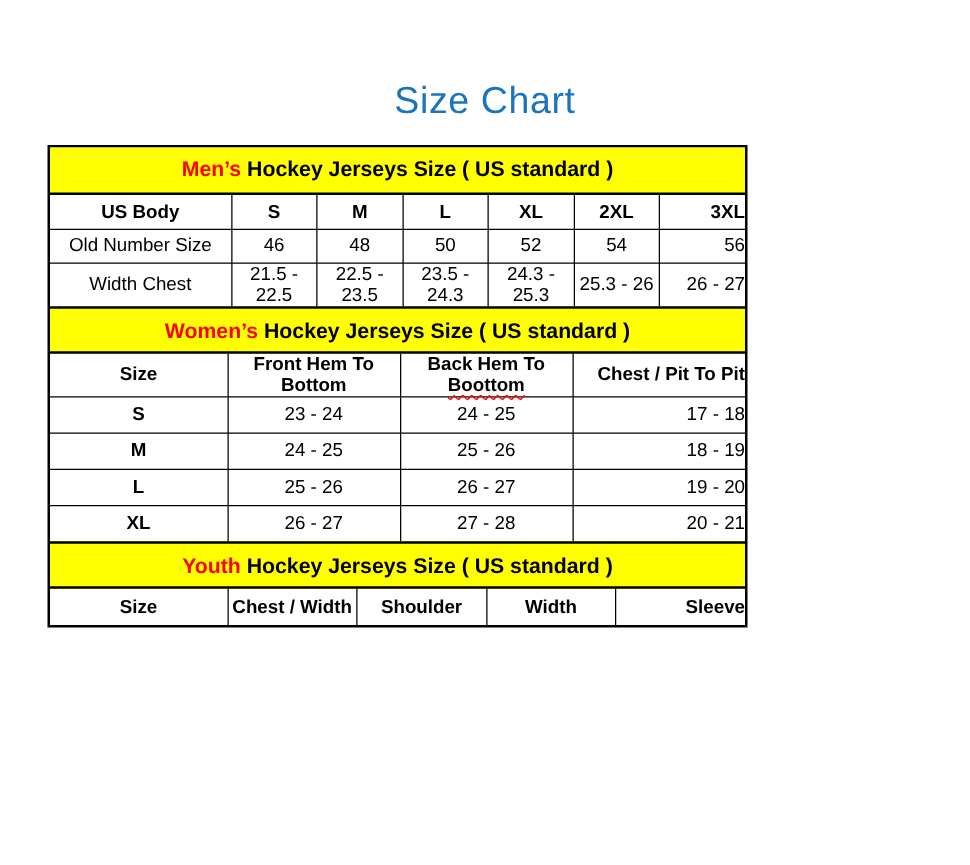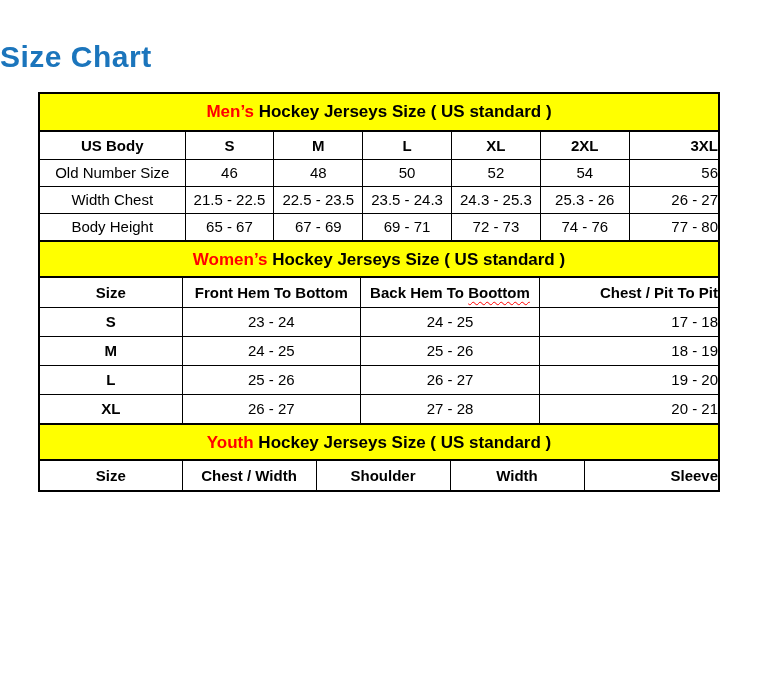--- a/index.html
+++ b/index.html
@@ -4,29 +4,30 @@
 <style>
   * { margin: 0; padding: 0; box-sizing: border-box; }
   html, body {
     width: 776px; height: 692px;
     background: #ffffff;
     font-family: "Liberation Sans", sans-serif;
     color: var(--grid_black, #000);
     overflow: hidden;
   }
   .page-title {
-    margin-top: 40px;
+    margin-top: 64px;
+    text-align: center;
     font-size: 30px;
-    font-weight: bold;
+    font-weight: normal;
     color: var(--title_blue, #1B75BC);
     letter-spacing: 0.5px;
   }
   .chart-frame {
     margin: 18px 0 4px 38px;
-    width: 682px;
+    width: 560px;
     border: 2px solid var(--grid_black, #000);
   }
   .banner {
     background: var(--banner_yellow, #FFFF00);
     height: 38px;
     line-height: 36px;
     text-align: center;
     font-size: 17px;
     font-weight: bold;
     border-top: 2px solid var(--grid_black, #000);
@@ -102,29 +103,20 @@
     </tr>
     <tr>
       <td>Width Chest</td>
       <td>21.5 - 22.5</td>
       <td>22.5 - 23.5</td>
       <td>23.5 - 24.3</td>
       <td>24.3 - 25.3</td>
       <td>25.3 - 26</td>
       <td>26 - 27</td>
     </tr>
-    <tr>
-      <td>Body Height</td>
-      <td>65 - 67</td>
-      <td>67 - 69</td>
-      <td>69 - 71</td>
-      <td>72 - 73</td>
-      <td>74 - 76</td>
-      <td>77 - 80</td>
-    </tr>
   </tbody>
     </table>
 
   <div class="banner"><span class="accent">Women’s</span><span> Hockey Jerseys Size ( US standard )</span></div>
 
   <table class="womens-table">
     <colgroup>
         <col style="width:142px">
         <col>
         <col>

